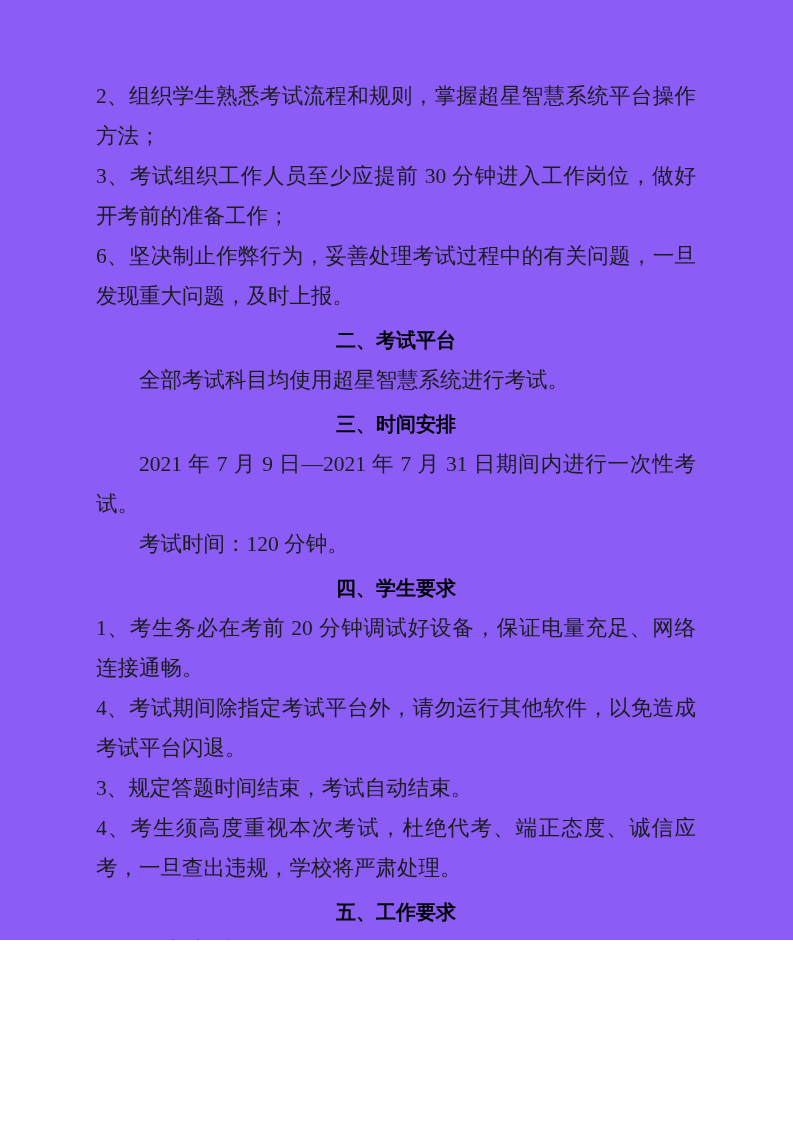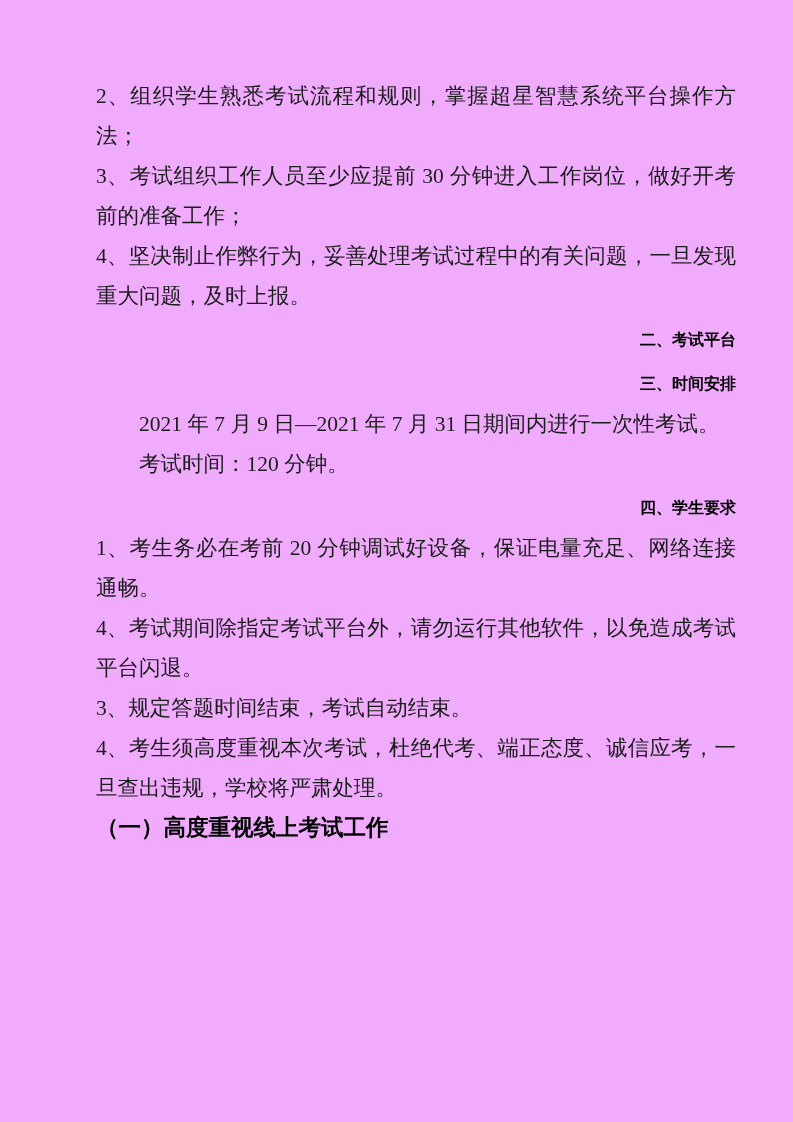--- a/index.html
+++ b/index.html
@@ -2,23 +2,23 @@
 <html><head>
 <meta charset="utf-8">
 <style>
   * { margin: 0; padding: 0; box-sizing: border-box; }
   html, body { background: #ffffff; }
   body { width: 793px; }
 
   .page {
     position: relative;
     width: 793px;
-    height: 1122px;
-    background: #f0abfc;
-    padding: 76px 57px 0 96px;
+    height: 940px;
+    background: #8b5cf6;
+    padding: 76px 97px 0 96px;
     overflow: hidden;
     font-family: "Liberation Serif", "DejaVu Serif", serif;
     font-size: 21.5px;
     line-height: 40px;
     color: #1c1c1c;
   }
 
   .page p {
     text-align: justify;
     text-justify: inter-ideograph;
@@ -27,53 +27,55 @@
 
   
   .para { text-indent: 2em; }
 
   
   .item { text-indent: 0; }
 
   
   .heading {
     font-family: "Liberation Sans", "DejaVu Sans", sans-serif;
-    font-size: 16px;
+    font-size: 20px;
     font-weight: 700;
     color: #000000;
     line-height: 40px;
     margin: 4px 0 0 0;
-    text-align: right;
+    text-align: center;
   }
 
   
   .subheading {
     font-family: Liberation Serif, serif;
     font-size: 22.5px;
     font-weight: 700;
     color: #000000;
     line-height: 40px;
     margin: 0;
     text-align: left;
   }
 </style>
 </head>
 <body>
 
 <div class="page">
   <p class="item">2、组织学生熟悉考试流程和规则，掌握超星智慧系统平台操作方法；</p>
   <p class="item">3、考试组织工作人员至少应提前 30 分钟进入工作岗位，做好开考前的准备工作；</p>
-  <p class="item">4、坚决制止作弊行为，妥善处理考试过程中的有关问题，一旦发现重大问题，及时上报。</p>
+  <p class="item">6、坚决制止作弊行为，妥善处理考试过程中的有关问题，一旦发现重大问题，及时上报。</p>
 
   <h2 class="heading">二、考试平台</h2>
+  <p class="para">全部考试科目均使用超星智慧系统进行考试。</p>
 
   <h2 class="heading">三、时间安排</h2>
   <p class="para">2021 年 7 月 9 日—2021 年 7 月 31 日期间内进行一次性考试。</p>
   <p class="para">考试时间：120 分钟。</p>
 
   <h2 class="heading">四、学生要求</h2>
   <p class="item">1、考生务必在考前 20 分钟调试好设备，保证电量充足、网络连接通畅。</p>
   <p class="item">4、考试期间除指定考试平台外，请勿运行其他软件，以免造成考试平台闪退。</p>
   <p class="item">3、规定答题时间结束，考试自动结束。</p>
   <p class="item">4、考生须高度重视本次考试，杜绝代考、端正态度、诚信应考，一旦查出违规，学校将严肃处理。</p>
 
+  <h2 class="heading">五、工作要求</h2>
   <h3 class="subheading">（一）高度重视线上考试工作</h3>
 </div>
 
 </body></html>

